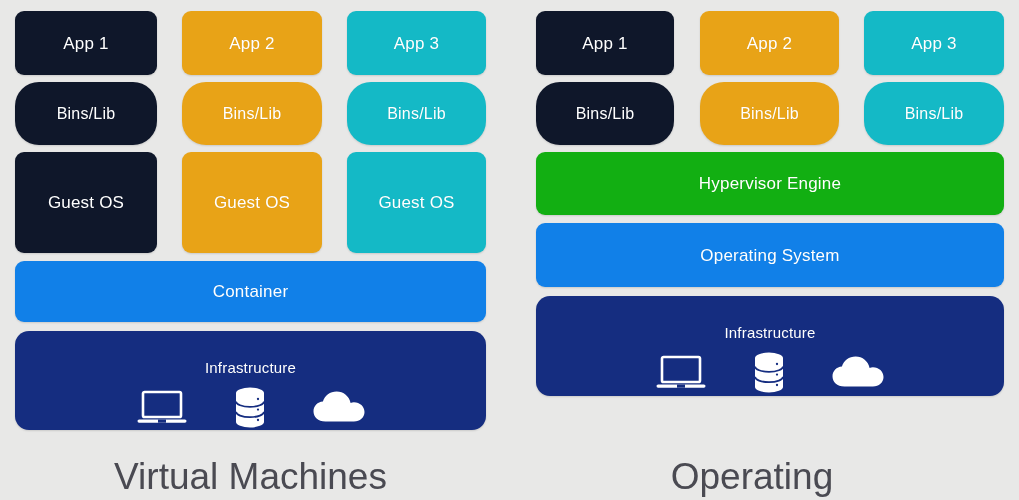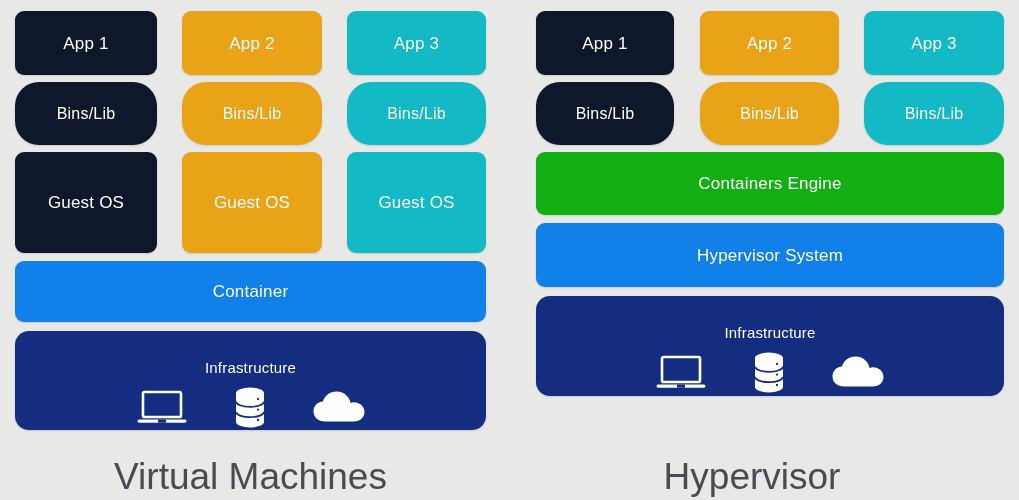--- a/index.html
+++ b/index.html
@@ -216,25 +216,25 @@
       <span class="box-label t-bins">Bins/Lib</span>
     </div>
     <div class="box c-amber rcol-b row-bins">
       <span class="box-label t-bins">Bins/Lib</span>
     </div>
     <div class="box c-teal rcol-c row-bins">
       <span class="box-label t-bins">Bins/Lib</span>
     </div>
 
     <div class="box c-green" id="ctr-engine">
-      <span class="box-label t-wide">Containers Engine</span>
+      <span class="box-label t-wide">Hypervisor Engine</span>
     </div>
 
     <div class="box c-blue" id="ctr-os">
-      <span class="box-label t-wide">Hypervisor System</span>
+      <span class="box-label t-wide">Operating System</span>
     </div>
 
     <div class="box c-navy" id="ctr-infra">
       <span class="box-label t-infra">Infrastructure</span>
       <div class="icon-row">
         <span>
           <svg width="52" height="36" viewBox="0 0 52 36" fill="none">
             <rect x="7" y="3" width="38" height="25" rx="1.6" stroke="#ffffff" stroke-width="2.6" fill="none"></rect>
             <rect x="1.5" y="30.5" width="49" height="3.2" rx="1.6" fill="#ffffff"></rect>
             <rect x="22" y="30.5" width="8" height="3.2" fill="#152d80"></rect>
@@ -257,15 +257,15 @@
           <svg width="54" height="34" viewBox="0 0 54 34" fill="none">
             <path d="M13.5 31.5 C5.8 31.5 1.5 26.8 1.5 21.3 C1.5 16.2 5.6 11.9 10.9 11.6 C12.6 5.6 18.1 1.5 24.6 1.5 C31.5 1.5 37.3 6.3 38.6 12.9 C39.6 12.5 40.7 12.3 41.9 12.3 C47.9 12.3 52.5 16.6 52.5 22 C52.5 27.4 47.9 31.5 41.9 31.5 Z" fill="#ffffff"></path>
           </svg>
         </span>
       </div>
     </div>
 
   </div>
 
   <div class="caption" id="caption-vm">Virtual Machines</div>
-  <div class="caption" id="caption-ctr">Hypervisor</div>
+  <div class="caption" id="caption-ctr">Operating</div>
 
 </div>
 
 </body></html>

